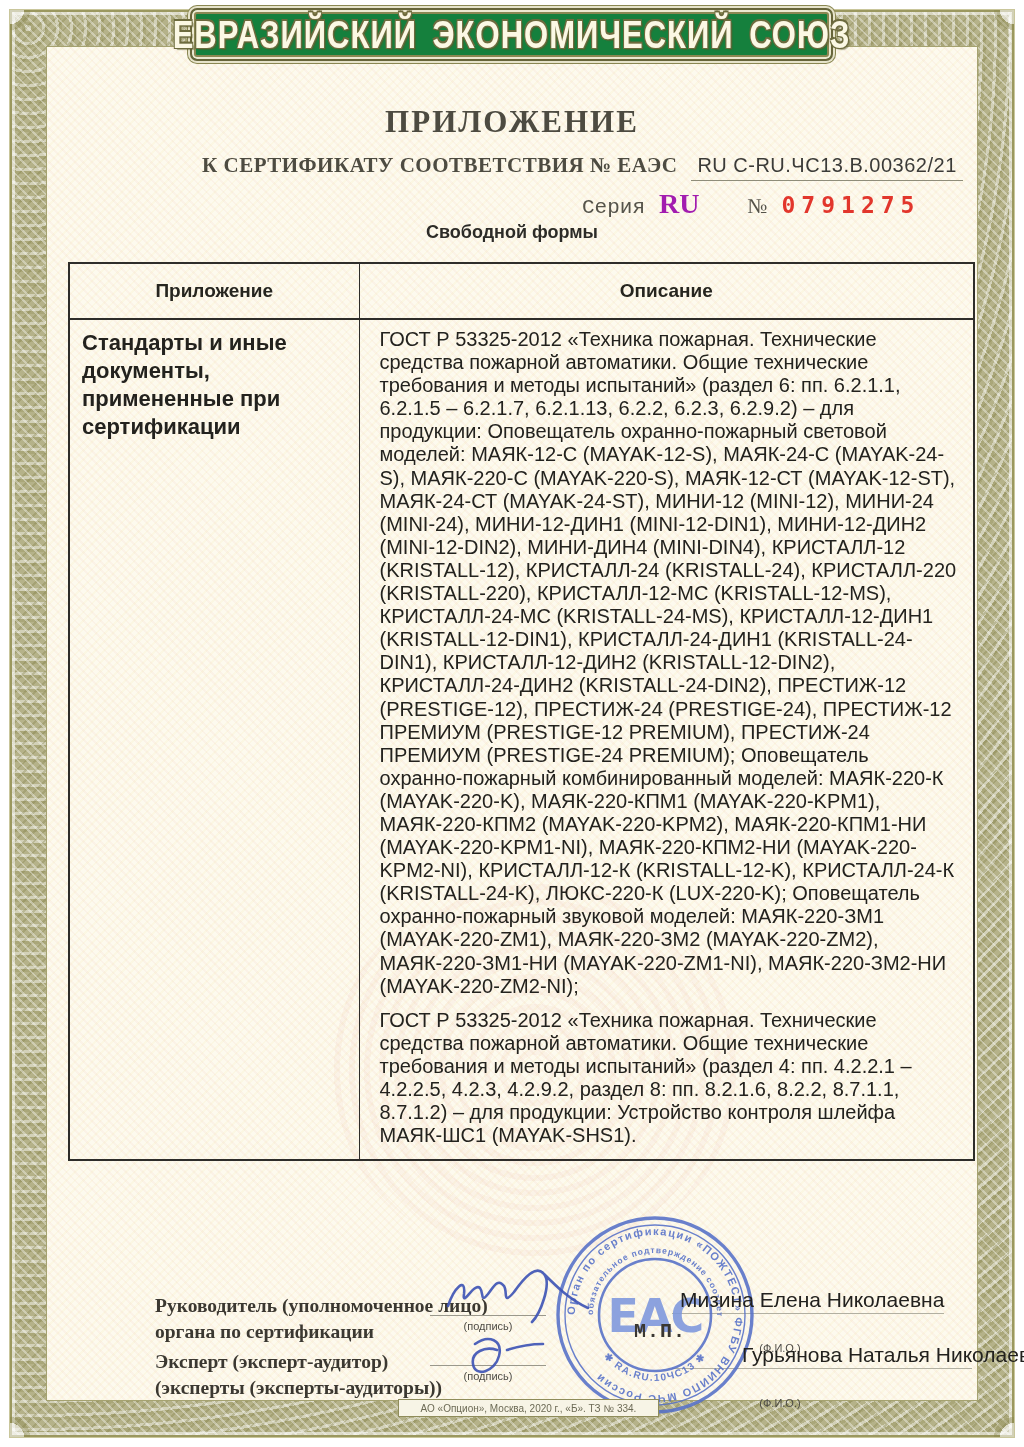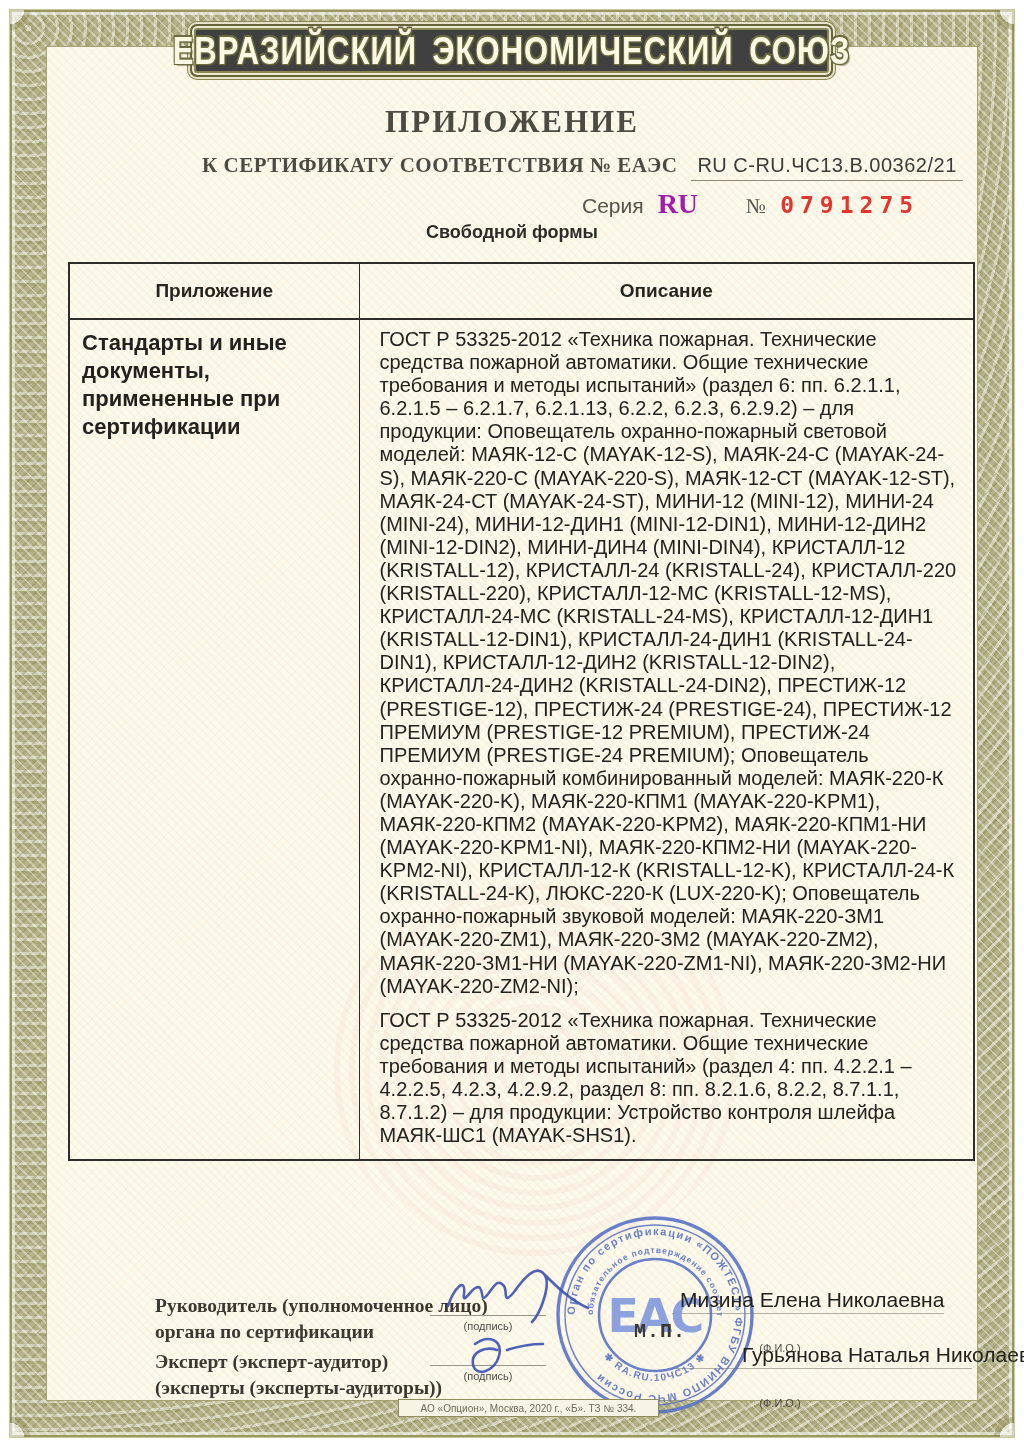--- a/index.html
+++ b/index.html
@@ -33,22 +33,22 @@
       repeating-linear-gradient(-45deg, rgba(238,218,120,.09) 0 2px, transparent 2px 6px);
   }
   .rosette{
     position:absolute; left:330px; top:880px; width:410px; height:380px; border-radius:50%;
     background:repeating-radial-gradient(circle, rgba(215,120,110,.06) 0 6px, transparent 6px 15px);
     pointer-events:none;
   }
 
   
   .banner{
-    position:absolute; left:190px; top:24px; width:643px; height:53px;
-    background:#404040; border:2px solid #67653a; border-radius:7px;
+    position:absolute; left:190px; top:8px; width:643px; height:53px;
+    background:#15803d; border:2px solid #67653a; border-radius:7px;
     box-shadow: inset 0 0 0 2px rgba(253,250,232,.85), inset 0 0 0 4px #8a8752, 0 0 0 2px rgba(253,250,232,.8), 0 0 0 3px #8a8752;
     display:flex; align-items:center; justify-content:center;text-align:center;
   }
   .banner span{
     font-weight:bold; font-size:31px; letter-spacing:1px; word-spacing:6px;
     color:#fbf8e4; transform:scaleY(1.25);
     text-shadow: 1px 1px 0 #6d6b3e, -1px -1px 0 #6d6b3e, 1px -1px 0 #6d6b3e, -1px 1px 0 #6d6b3e, 2px 2px 1px rgba(90,88,40,.55);
     white-space:nowrap;
   }
 
@@ -60,21 +60,21 @@
   .subtitle-row{ position:absolute; left:202px; top:153px; width:780px; display:flex; align-items:baseline; }
   .subtitle-label{
     font-family:"Liberation Serif", serif; font-weight:bold; font-size:21px;
     color:#4d4b41; letter-spacing:.5px; white-space:nowrap;
   }
   .cert-number{
     margin-left:14px; font-size:20px; color:#3b3b38; letter-spacing:.5px;
     border-bottom:1.5px solid #8f8d7a; padding:0 6px 3px 6px; white-space:nowrap;
   }
   .series-row{ position:absolute; left:582px; top:188px; display:flex; align-items:baseline; }
-  .series-label{ font-family:Liberation Sans, sans-serif; font-size:21px; color:#55534a; }
+  .series-label{ font-family:Liberation Mono, monospace; font-size:21px; color:#55534a; }
   .series-value{ font-family:"Liberation Serif", serif; font-weight:bold; font-size:28px; color:#a21caf; margin-left:14px; }
   .num-sign{ font-family:"Liberation Serif", serif; font-size:21px; color:#55534a; margin-left:48px; }
   .blank-number{ font-family:"DejaVu Sans Mono", monospace; font-weight:bold; font-size:23px; color:#e2362c; letter-spacing:6px; margin-left:14px; }
   .form-type{ position:absolute; left:0; right:0; top:222px; text-align:center; font-weight:bold; font-size:18px; color:#2c2b27; }
 
   
   .apx-table{
     position:absolute; left:68px; top:262px; width:907px;
     border:2px solid #2e2d2a; border-collapse:collapse; background:transparent;
   }

